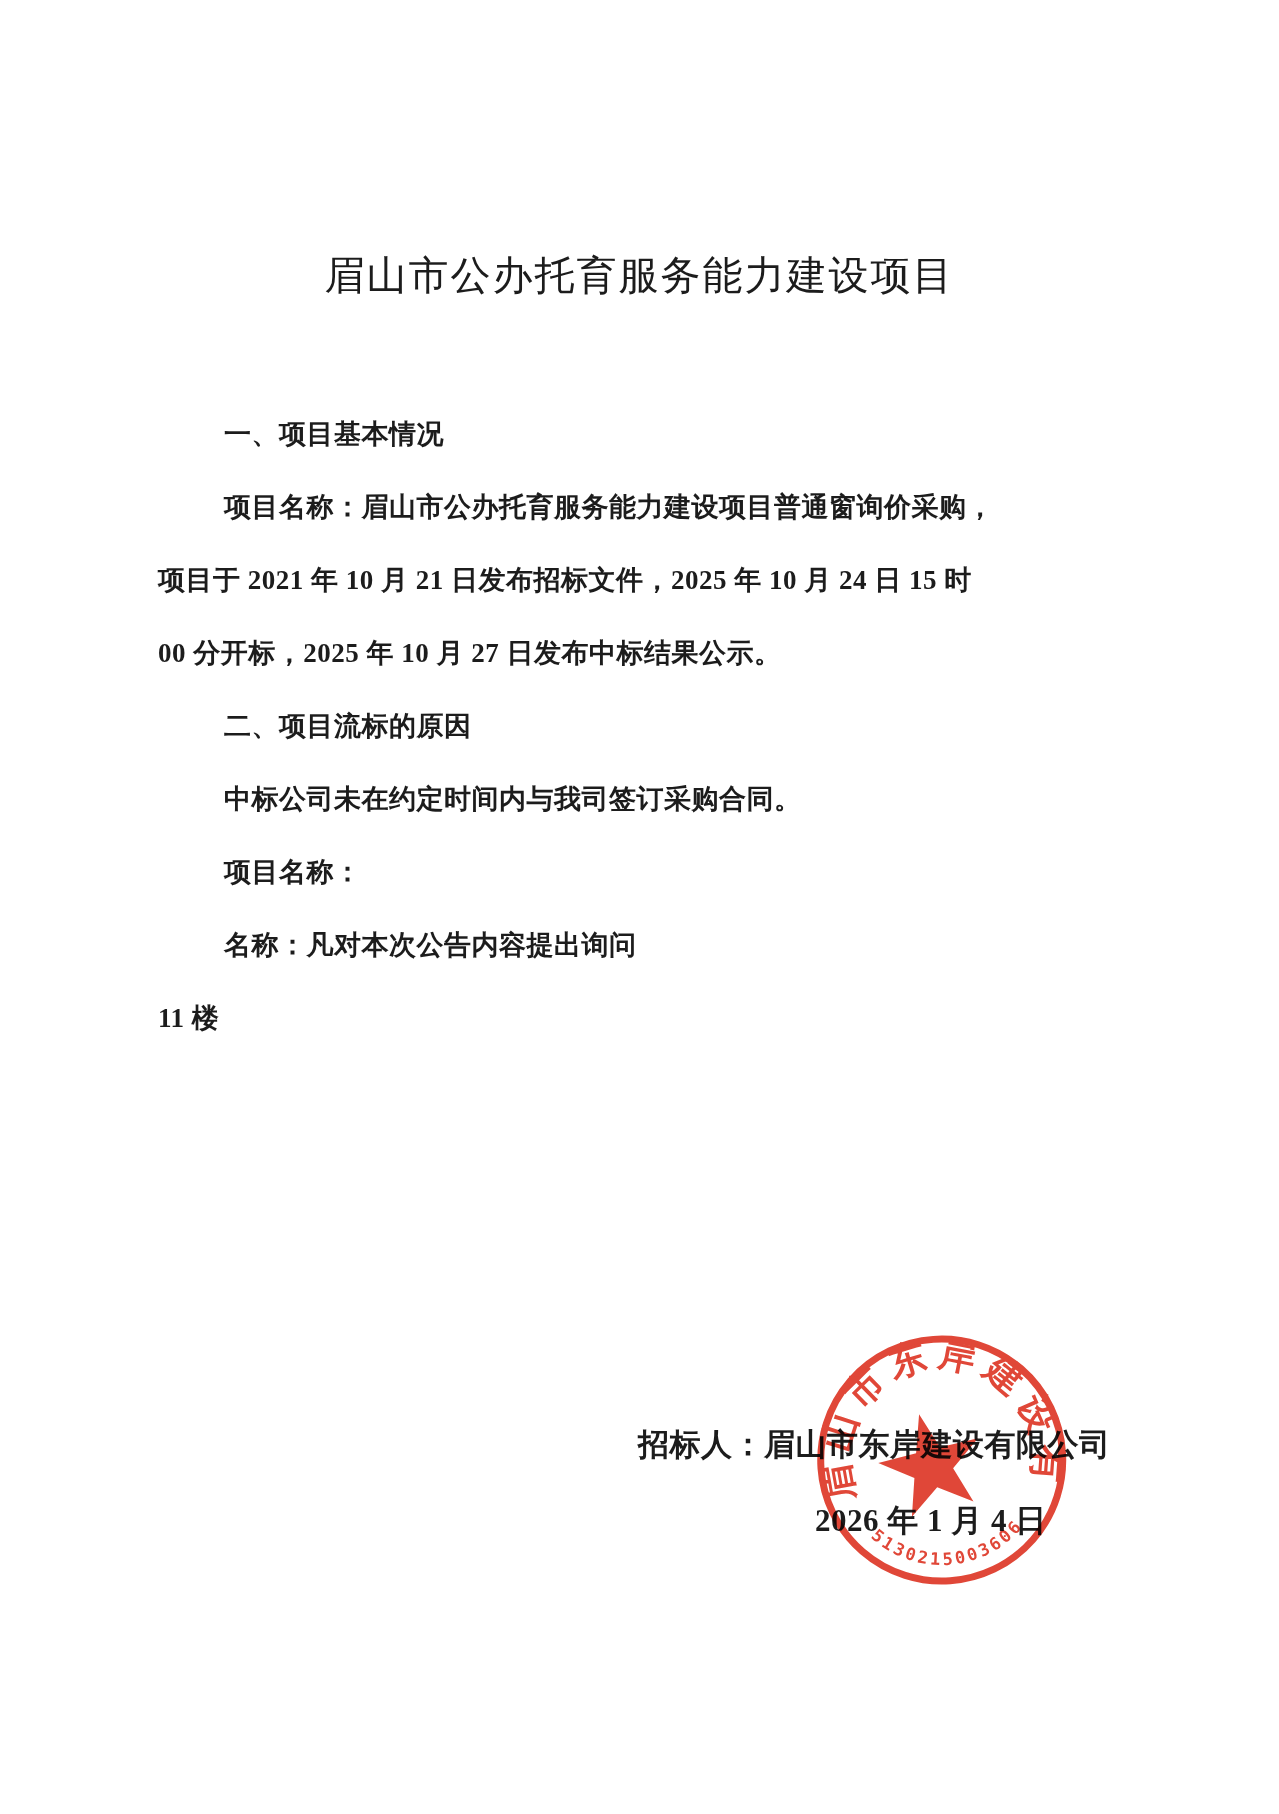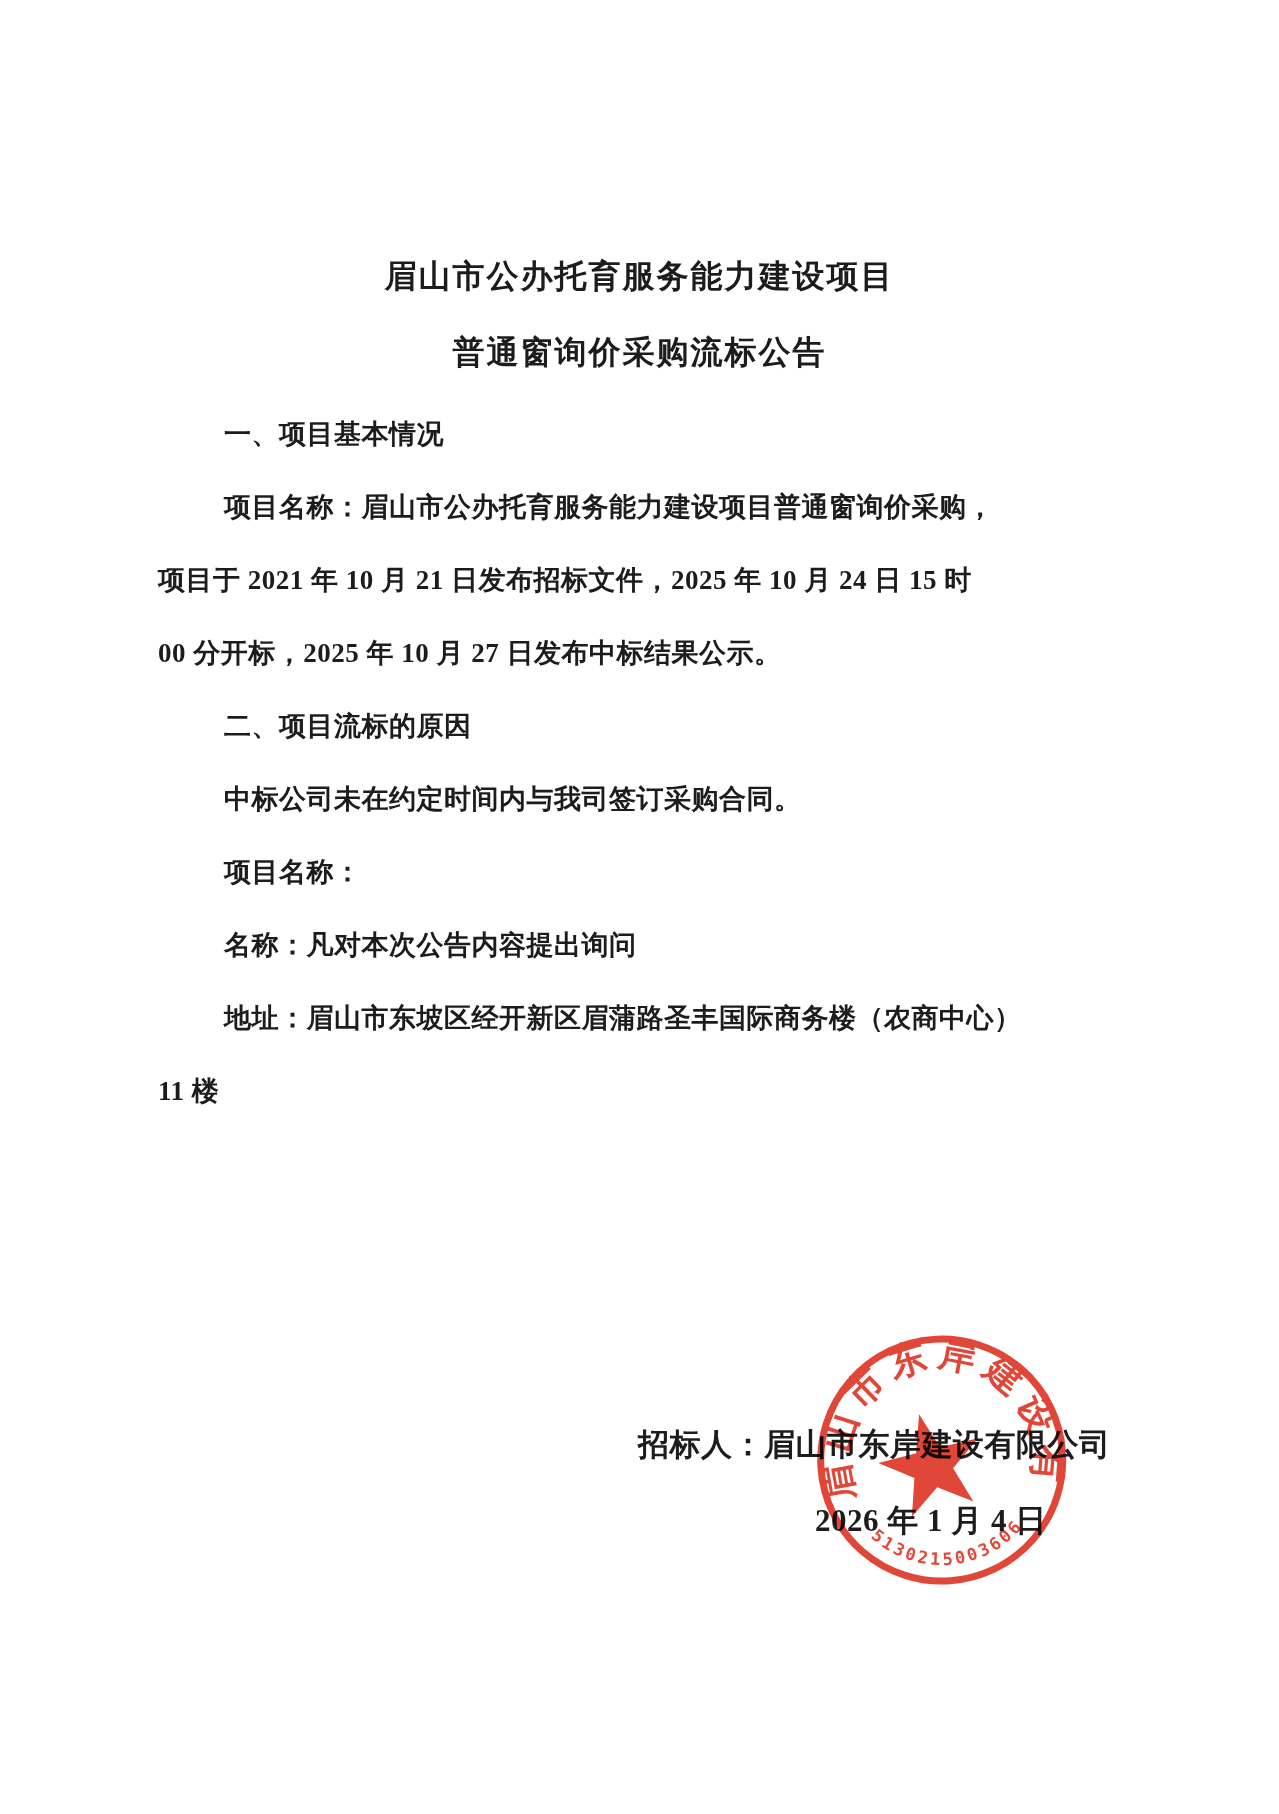--- a/index.html
+++ b/index.html
@@ -13,22 +13,22 @@
     margin:0 auto;
     background:#ffffff;
     overflow:hidden;
     font-family:"Liberation Serif", serif;
     color:var(--ink);
   }
   .doc-title{
     position:absolute;
     top:238px;left:0;right:0;
     text-align:center;
-    font-size:32px;
-    font-weight:700;
+    font-size:40px;
+    font-weight:400;
     line-height:76px;
     letter-spacing:2px;
   }
   .body-block{
     position:absolute;
     top:398px;left:158px;right:60px;
   }
   .line{
     height:73px;
     line-height:73px;
@@ -64,33 +64,31 @@
   .seal .ring-text{font-size:37px;letter-spacing:8px;}
   .seal .ring-number{font-size:17px;letter-spacing:3px;font-family:"DejaVu Sans Mono", monospace;}
 </style>
 </head>
 <body>
 
 <div class="page">
 
   <div class="doc-title">
     <div>眉山市公办托育服务能力建设项目</div>
-    <div>普通窗询价采购流标公告</div>
   </div>
 
   <div class="body-block">
     <div class="line indent heading">一、项目基本情况</div>
     <div class="line indent">项目名称：眉山市公办托育服务能力建设项目普通窗询价采购，</div>
     <div class="line">项目于 2021 年 10 月 21 日发布招标文件，2025 年 10 月 24 日 15 时</div>
     <div class="line">00 分开标，2025 年 10 月 27 日发布中标结果公示。</div>
     <div class="line indent heading">二、项目流标的原因</div>
     <div class="line indent">中标公司未在约定时间内与我司签订采购合同。</div>
     <div class="line indent heading">项目名称：</div>
     <div class="line indent">名称：凡对本次公告内容提出询问</div>
-    <div class="line indent">地址：眉山市东坡区经开新区眉蒲路圣丰国际商务楼（农商中心）</div>
     <div class="line">11 楼</div>
   </div>
 
   <div class="sig-line sig-bidder">招标人：眉山市东岸建设有限公司</div>
   <div class="sig-line sig-date">2026 年 1 月 4 日</div>
 
   <svg class="seal" viewBox="0 0 262 272" xmlns="http://www.w3.org/2000/svg">
     <defs>
       <path id="ringPath" d="M 42.6,163.8 A 93,93 0 1 1 217.4,163.8" fill="none"></path>
       <path id="numPath" d="M 49.6,199.5 A 105,105 0 0 0 210.4,199.5" fill="none"></path>

